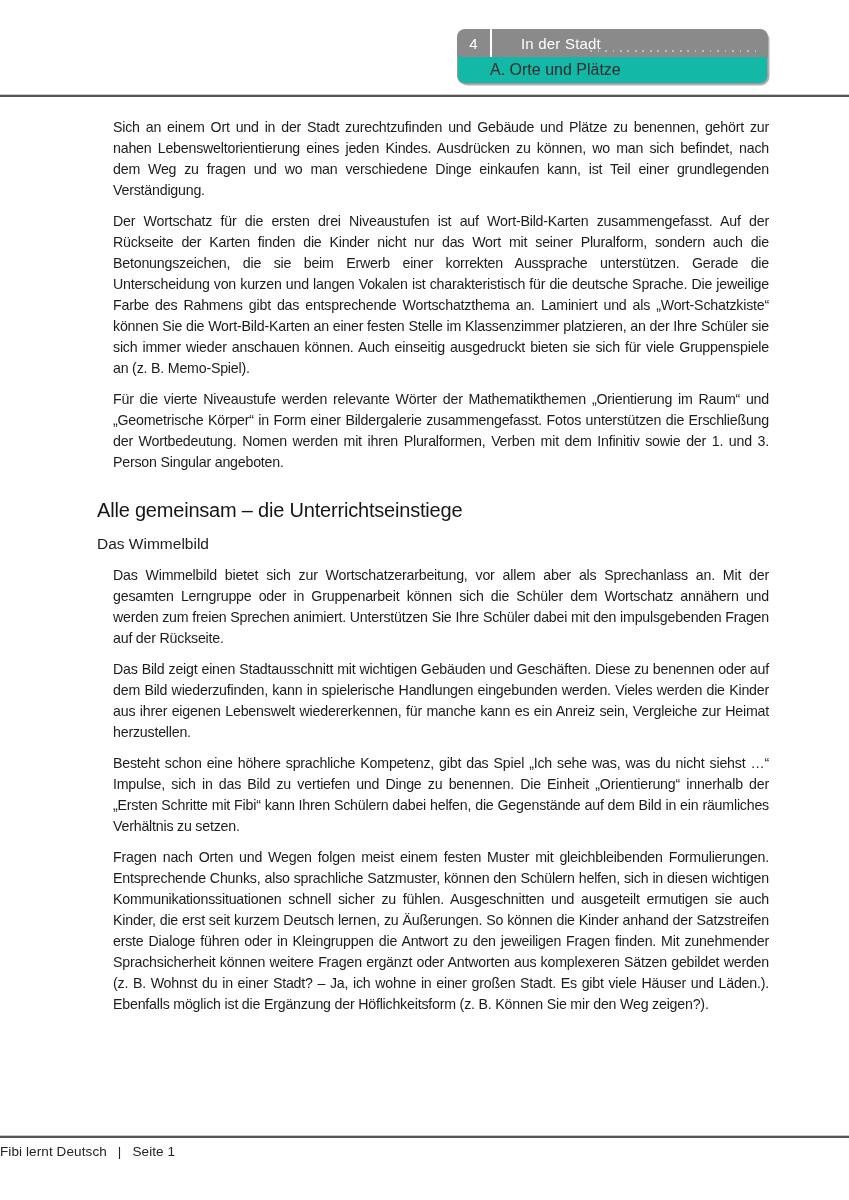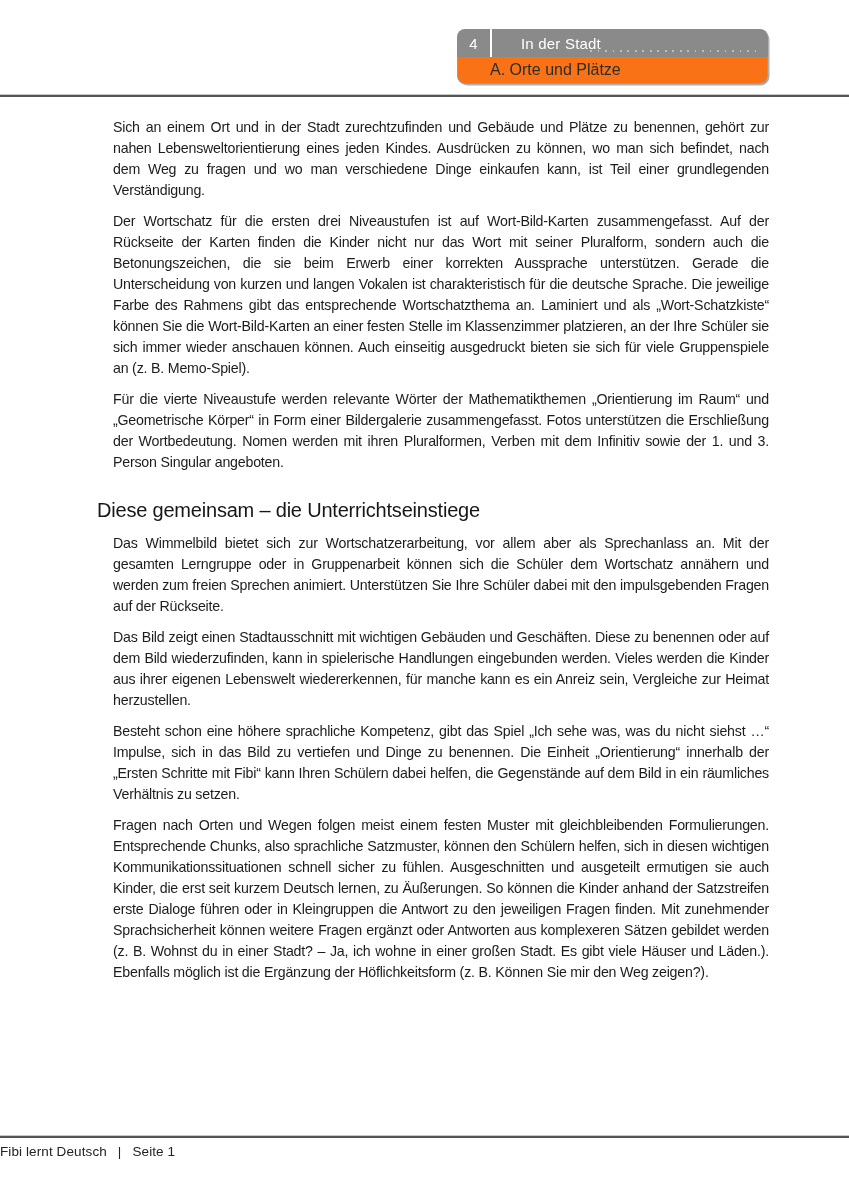--- a/index.html
+++ b/index.html
@@ -50,21 +50,21 @@
   }
   .kapitel-dots {
     position: absolute;
     left: 133px;
     right: 9px;
     bottom: 5px;
     height: 2px;
     background: repeating-linear-gradient(90deg, #bdbdbd 0 1.5px, transparent 1.5px 7.5px);
   }
   .kapitel-sub {
-    background: #f97316;
+    background: #14b8a6;
     border: 1px solid #9a9a9a;
     border-top: none;
     border-radius: 0 0 8px 8px;
     height: 26px;
     display: flex;
     align-items: center;
     padding-left: 32px;
     font-size: 16px;
     color: #2d2d2d;
     white-space: nowrap;
@@ -142,22 +142,23 @@
   </div>
 
   <div class="rule rule-top"></div>
 
   <div class="content">
     <p>Sich an einem Ort und in der Stadt zurechtzufinden und Gebäude und Plätze zu benennen, gehört zur nahen Lebensweltorientierung eines jeden Kindes. Ausdrücken zu können, wo man sich befindet, nach dem Weg zu fragen und wo man verschiedene Dinge einkaufen kann, ist Teil einer grundlegenden Verständigung.</p>
 
     <p>Der Wortschatz für die ersten drei Niveaustufen ist auf Wort-Bild-Karten zusammengefasst. Auf der Rückseite der Karten finden die Kinder nicht nur das Wort mit seiner Pluralform, sondern auch die Betonungszeichen, die sie beim Erwerb einer korrekten Aussprache unterstützen. Gerade die Unterscheidung von kurzen und langen Vokalen ist charakteristisch für die deutsche Sprache. Die jeweilige Farbe des Rahmens gibt das entsprechende Wortschatzthema an. Laminiert und als „Wort-Schatzkiste“ können Sie die Wort-Bild-Karten an einer festen Stelle im Klassenzimmer platzieren, an der Ihre Schüler sie sich immer wieder anschauen können. Auch einseitig ausgedruckt bieten sie sich für viele Gruppenspiele an (z. B. Memo-Spiel).</p>
     <p>Für die vierte Niveaustufe werden relevante Wörter der Mathematikthemen „Orientierung im Raum“ und „Geometrische Körper“ in Form einer Bildergalerie zusammengefasst. Fotos unterstützen die Erschließung der Wortbedeutung. Nomen werden mit ihren Pluralformen, Verben mit dem Infinitiv sowie der 1. und 3. Person Singular angeboten.</p>
 
-    <h2 class="section-heading">Diese gemeinsam – die Unterrichtseinstiege</h2>
+    <h2 class="section-heading">Alle gemeinsam – die Unterrichtseinstiege</h2>
 
+    <h3 class="sub-heading">Das Wimmelbild</h3>
     <p>Das Wimmelbild bietet sich zur Wortschatzerarbeitung, vor allem aber als Sprechanlass an. Mit der gesamten Lerngruppe oder in Gruppenarbeit können sich die Schüler dem Wortschatz annähern und werden zum freien Sprechen animiert. Unterstützen Sie Ihre Schüler dabei mit den impulsgebenden Fragen auf der Rückseite.</p>
     <p>Das Bild zeigt einen Stadtausschnitt mit wichtigen Gebäuden und Geschäften. Diese zu benennen oder auf dem Bild wiederzufinden, kann in spielerische Handlungen eingebunden werden. Vieles werden die Kinder aus ihrer eigenen Lebenswelt wiedererkennen, für manche kann es ein Anreiz sein, Vergleiche zur Heimat herzustellen.</p>
     <p>Besteht schon eine höhere sprachliche Kompetenz, gibt das Spiel „Ich sehe was, was du nicht siehst …“ Impulse, sich in das Bild zu vertiefen und Dinge zu benennen. Die Einheit „Orientierung“ innerhalb der „Ersten Schritte mit Fibi“ kann Ihren Schülern dabei helfen, die Gegenstände auf dem Bild in ein räumliches Verhältnis zu setzen.</p>
 
     <p>Fragen nach Orten und Wegen folgen meist einem festen Muster mit gleichbleibenden Formulierungen. Entsprechende Chunks, also sprachliche Satzmuster, können den Schülern helfen, sich in diesen wichtigen Kommunikationssituationen schnell sicher zu fühlen. Ausgeschnitten und ausgeteilt ermutigen sie auch Kinder, die erst seit kurzem Deutsch lernen, zu Äußerungen. So können die Kinder anhand der Satzstreifen erste Dialoge führen oder in Kleingruppen die Antwort zu den jeweiligen Fragen finden. Mit zunehmender Sprachsicherheit können weitere Fragen ergänzt oder Antworten aus komplexeren Sätzen gebildet werden (z. B. Wohnst du in einer Stadt? – Ja, ich wohne in einer großen Stadt. Es gibt viele Häuser und Läden.). Ebenfalls möglich ist die Ergänzung der Höflichkeitsform (z. B. Können Sie mir den Weg zeigen?).</p>
   </div>
 
   <div class="rule rule-bottom"></div>
   <div class="footer-line">
     <span>Fibi lernt Deutsch</span><span class="footer-sep">|</span><span>Seite 1</span>

